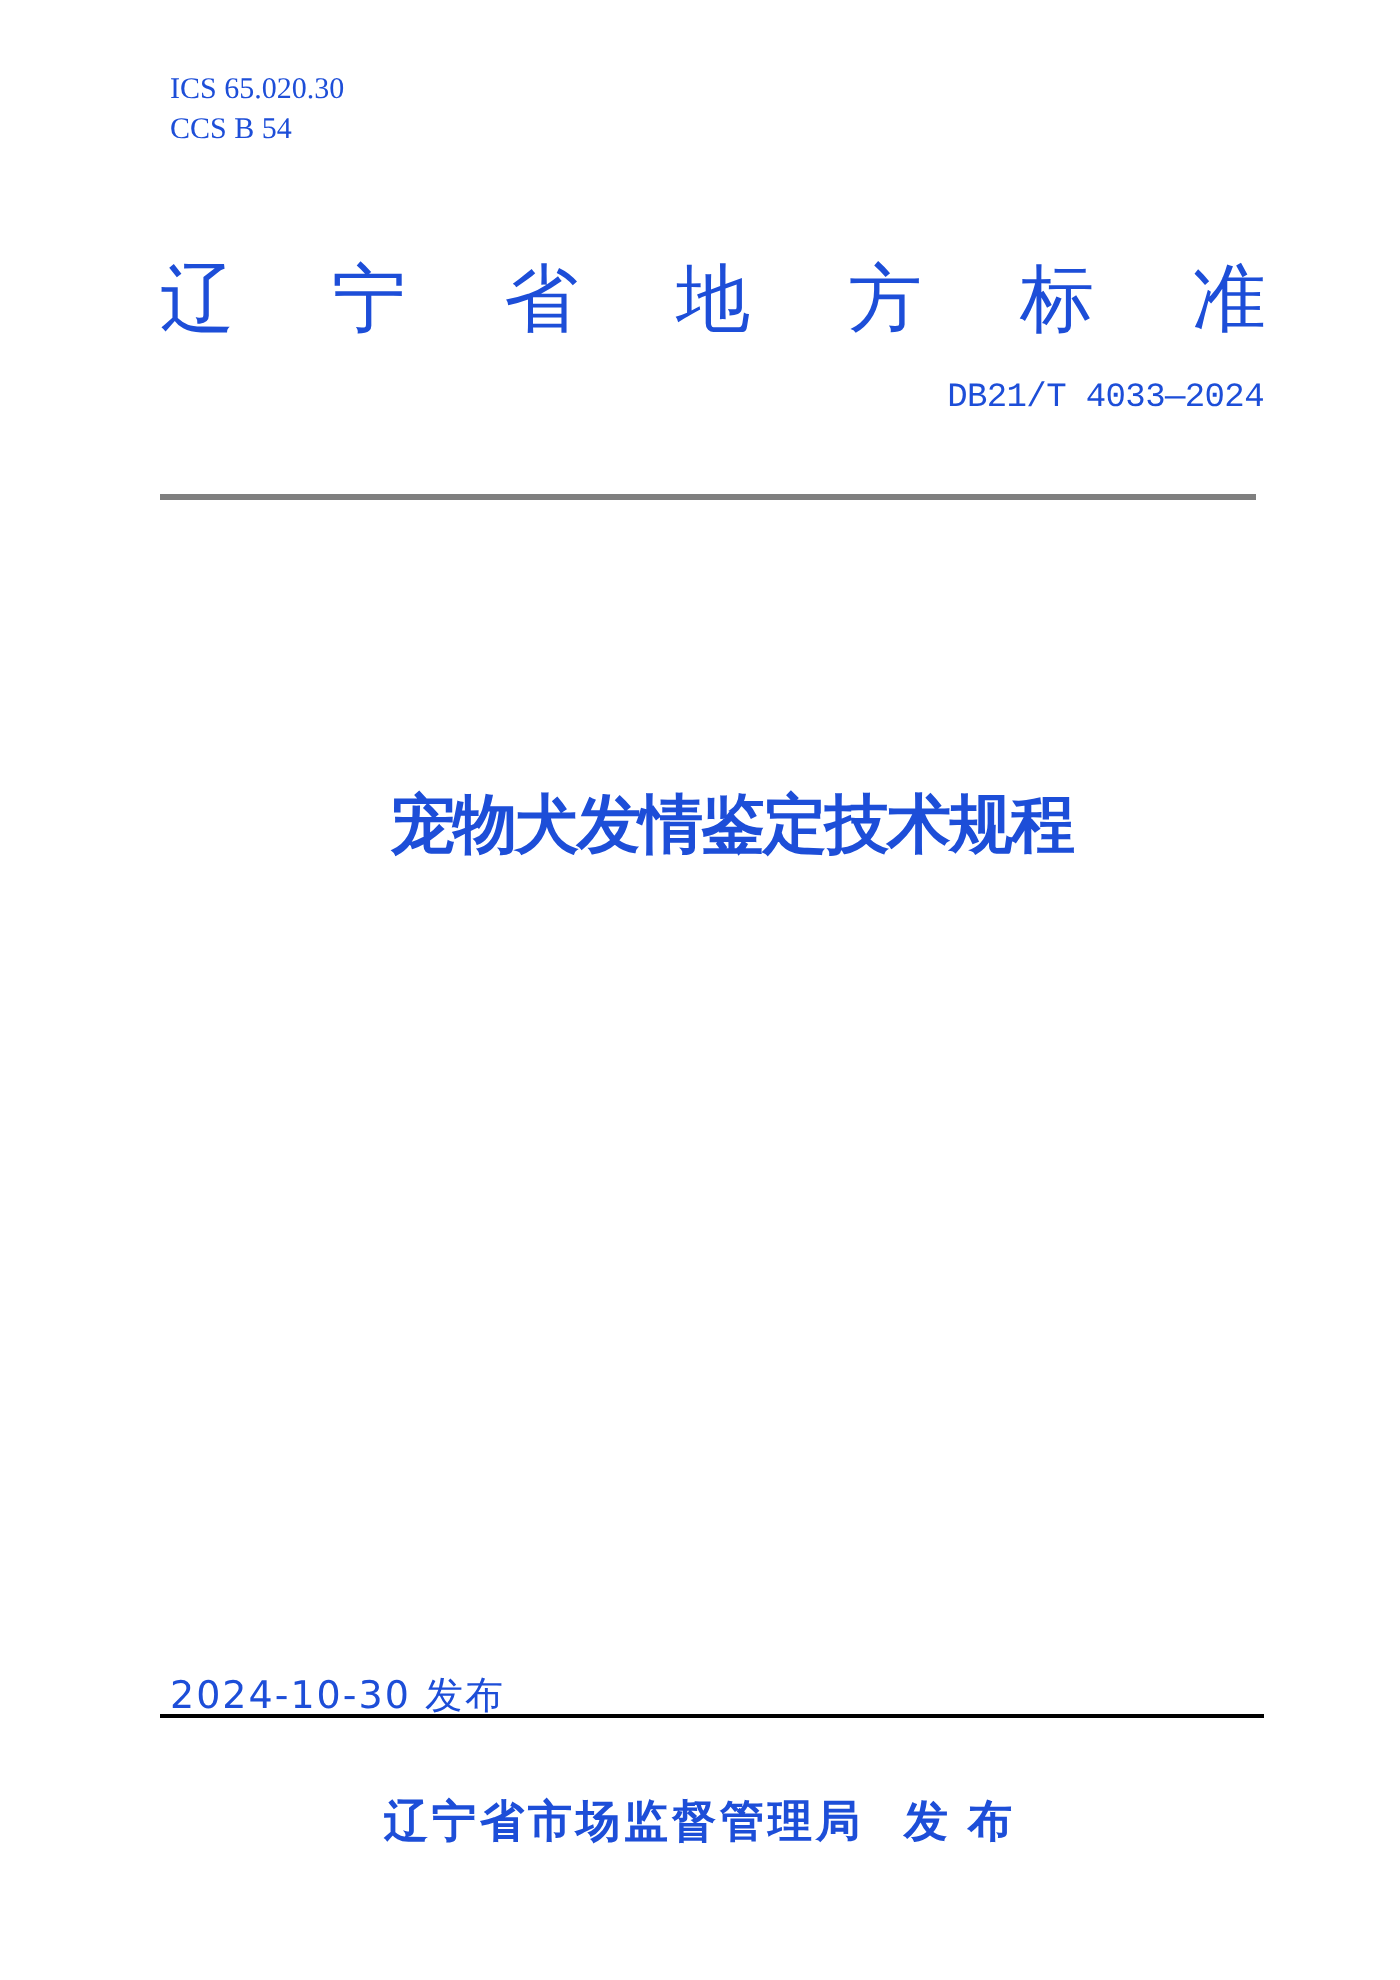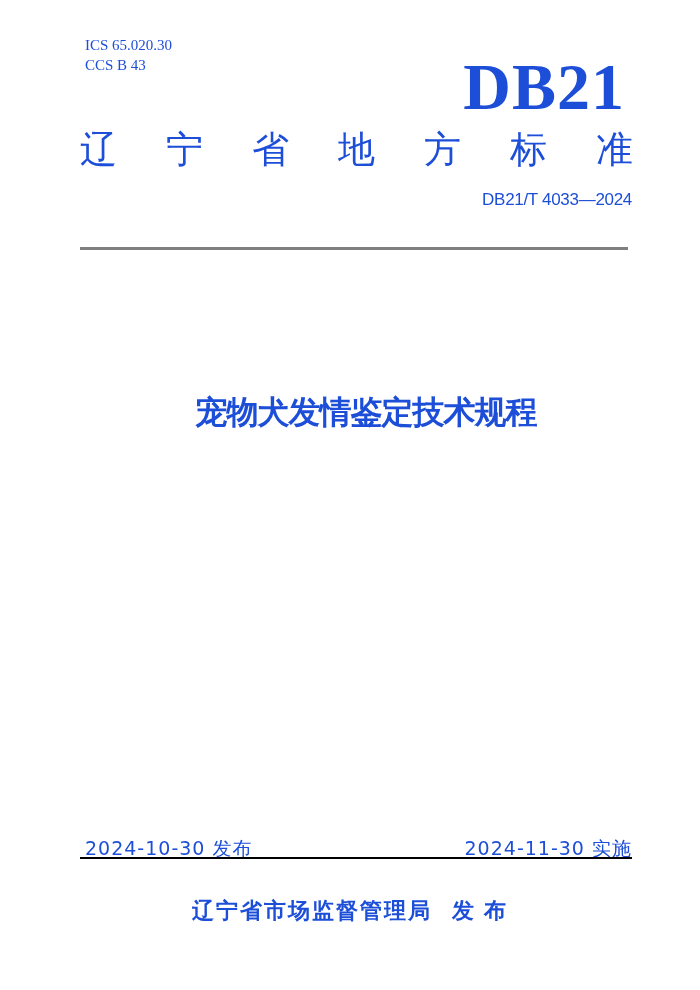--- a/index.html
+++ b/index.html
@@ -53,21 +53,21 @@
     font-size: 37px;
     line-height: 1.1;
     font-family: "Liberation Sans", sans-serif;
   }
   .doc-num {
     position: absolute;
     right: 68px;
     top: 190px;
     font-size: 17px;
     letter-spacing: -0.3px;
-    font-family: Liberation Sans, sans-serif;
+    font-family: Liberation Mono, monospace;
   }
   .rule-gray {
     position: absolute;
     left: 80px;
     top: 247px;
     width: 548px;
     height: 3px;
     background: #7f7f7f;
   }
   .title-cn {
@@ -129,44 +129,42 @@
     font-family: "Liberation Sans", sans-serif;
   }
 </style>
 </head>
 <body>
 
 <div class="page">
 
   <div class="ics">ICS 65.020.30</div>
 
-  <div class="ccs">CCS B 43</div>
+  <div class="ccs">CCS B 54</div>
 
-  <div class="logo">DB21</div>
 
   <div class="std-name">
     <span>辽</span>
     <span>宁</span>
     <span>省</span>
     <span>地</span>
     <span>方</span>
     <span>标</span>
     <span>准</span>
   </div>
 
   <div class="doc-num">DB21/T 4033—2024</div>
 
   <div class="rule-gray"></div>
 
   <h1 class="title-cn">宠物犬发情鉴定技术规程</h1>
 
 
   <div class="date-row">
     <span>2024-10-30 发布</span>
-    <span>2024-11-30 实施</span>
   </div>
 
   <div class="rule-black"></div>
 
   <div class="publisher-row">
     <span>辽宁省市场监督管理局</span>
     <span>发 布</span>
   </div>
 
 </div>

